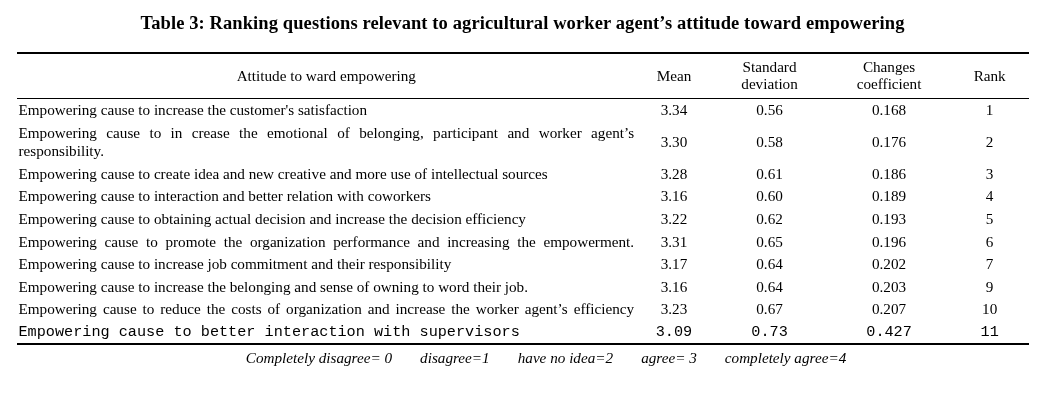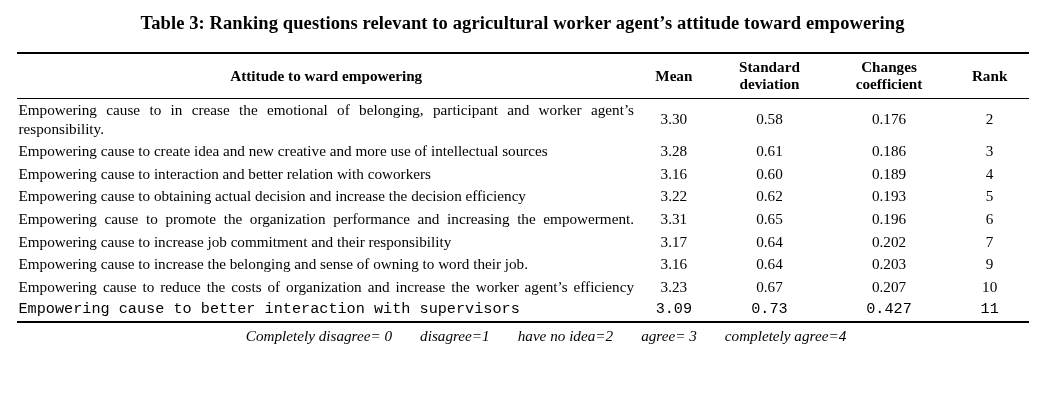--- a/index.html
+++ b/index.html
@@ -29,21 +29,21 @@
     padding: 12px 40px 0 40px;
     letter-spacing: 0.1px;
   }
   table.data {
     width: 1012px;
     margin: 18px auto 0 auto;
     border-collapse: collapse;
     font-size: 15.2px;
   }
   table.data thead th {
-    font-weight: bold;
+    font-weight: normal;
     vertical-align: middle;
     padding: 4px 2px 6px 2px;
     line-height: 1.12;
   }
   .rule-top {
     border-top: 2px solid #000;
   }
   .rule-mid {
     border-bottom: 1.3px solid #000;
   }
@@ -113,20 +113,27 @@
         </th>
         <th class="c-cc rule-head-top rule-mid">
           <span>Changes</span><br>
           <span>coefficient</span>
         </th>
         <th class="c-rank rule-head-top rule-mid">Rank</th>
       </tr>
     </thead>
     <tbody>
       <tr>
+        <td class="stmt single">Empowering cause to increase the customer's satisfaction</td>
+        <td class="num">3.34</td>
+        <td class="num">0.56</td>
+        <td class="num">0.168</td>
+        <td class="rank">1</td>
+      </tr>
+      <tr>
         <td class="stmt">Empowering cause to in crease the emotional of belonging, participant and worker agent’s responsibility.</td>
         <td class="num">3.30</td>
         <td class="num">0.58</td>
         <td class="num">0.176</td>
         <td class="rank">2</td>
       </tr>
       <tr>
         <td class="stmt single">Empowering cause to create idea and new creative and more use of intellectual sources</td>
         <td class="num">3.28</td>
         <td class="num">0.61</td>

